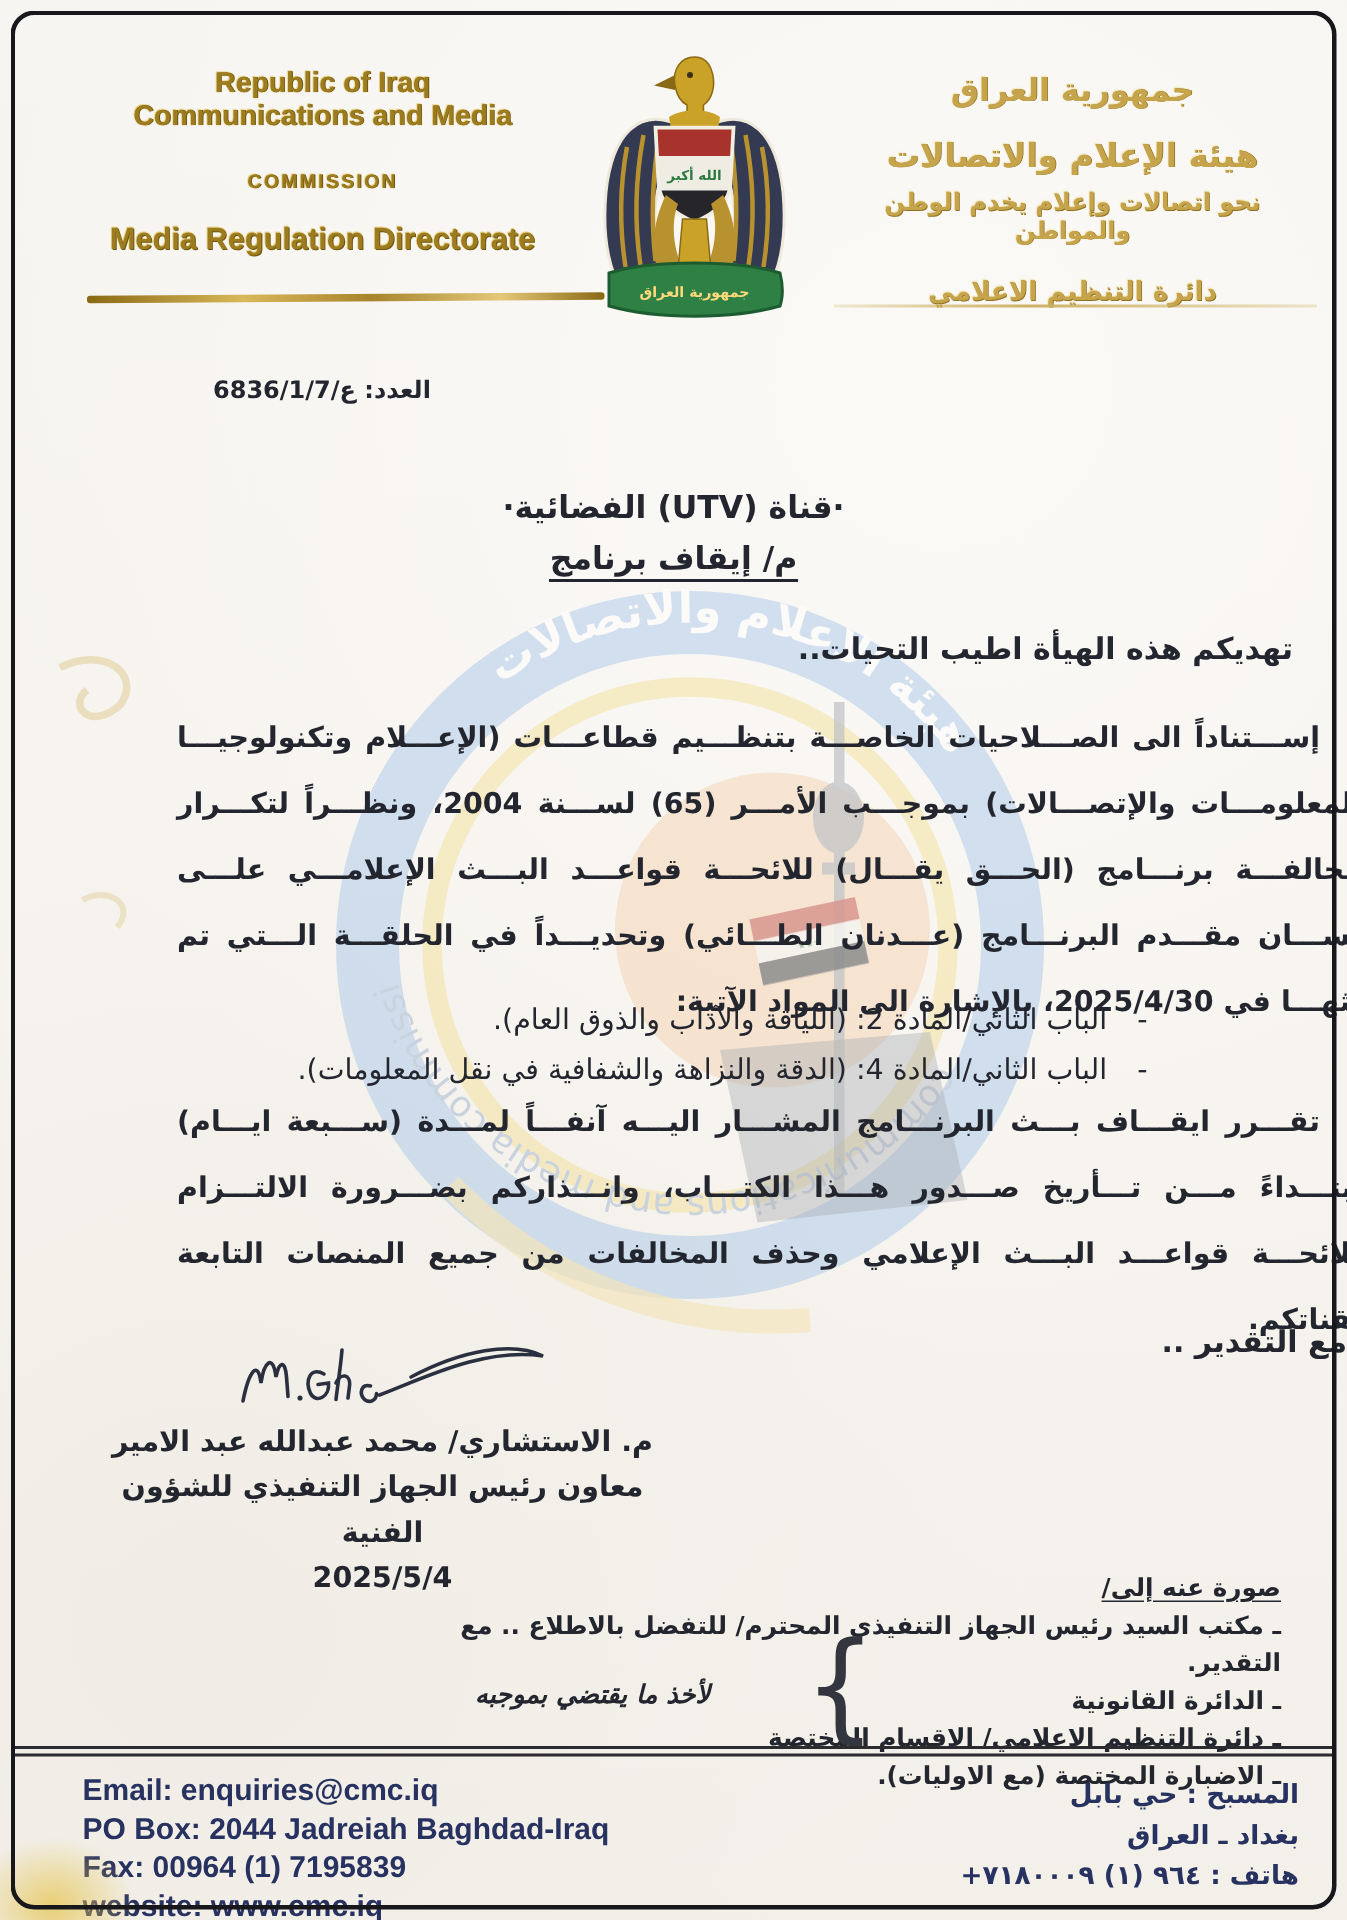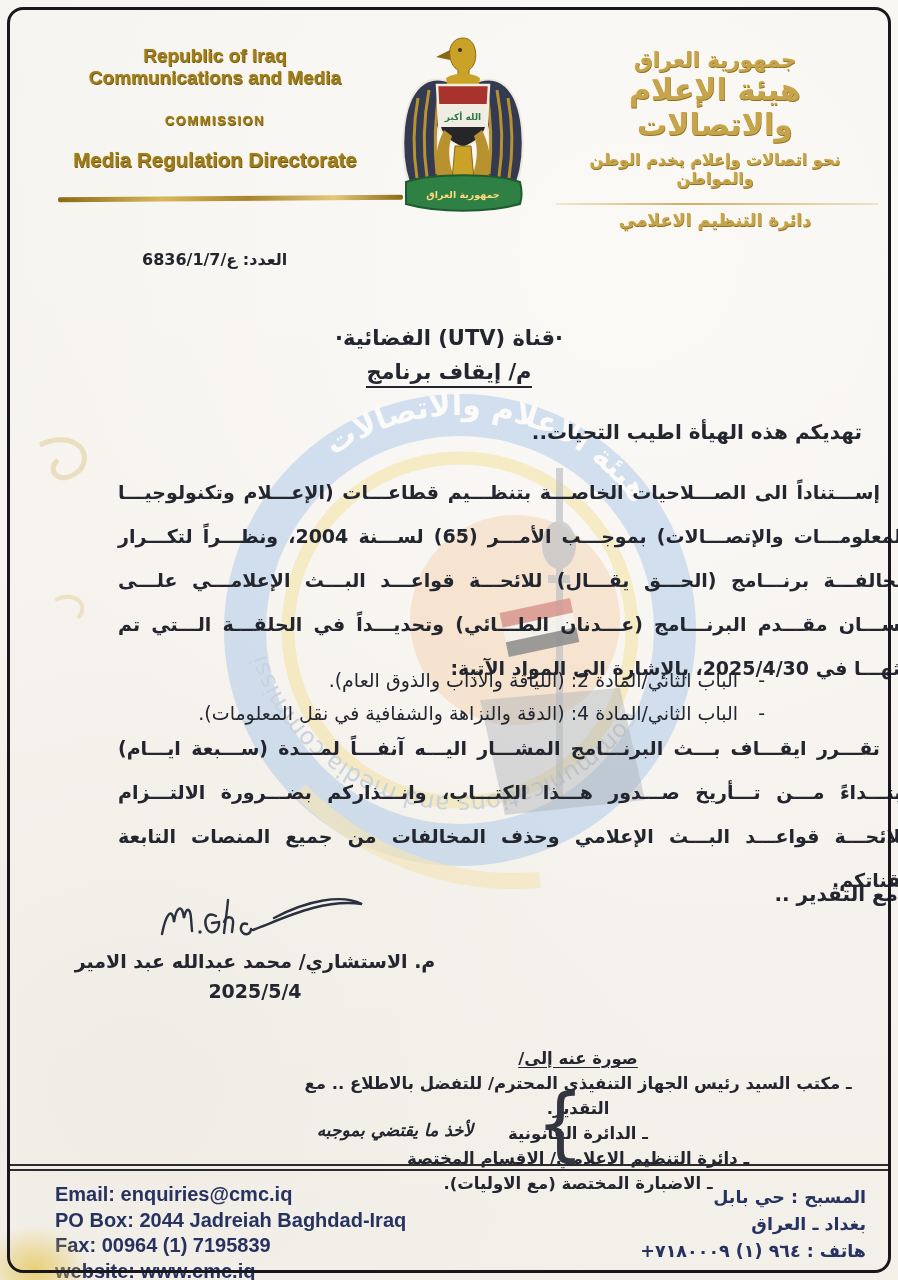--- a/index.html
+++ b/index.html
@@ -141,21 +141,21 @@
       <path d="M56 100 C46 120 46 140 52 154 L66 146 C60 132 60 116 64 106 Z" fill="#b8922f"></path>
       <path d="M94 100 C104 120 104 140 98 154 L84 146 C90 132 90 116 86 106 Z" fill="#b8922f"></path>
       <path d="M67 116 L83 116 L86 150 L75 162 L64 150 Z" fill="#c9a227" stroke="#8a6914" stroke-width="1"></path>
 
       <path d="M18 152 C45 143 105 143 132 152 C134 160 134 168 132 174 C100 183 50 183 18 174 Z" fill="#2e8045" stroke="#1d5c30" stroke-width="2"></path>
       <text x="75" y="168" font-size="9.5" font-weight="bold" fill="#ffd97a" text-anchor="middle" font-family="DejaVu Sans, sans-serif">جمهورية العراق</text>
     </svg>
 
     <div class="abs gold-ar" style="left:550px;top:48px;width:330px;">
       <div style="font-size:21px;">جمهورية العراق</div>
-      <div style="font-size:30px;margin-top:0;">هيئة الإعلام والاتصالات</div>
+      <div style="font-size:22px;margin-top:20px;">هيئة الإعلام والاتصالات</div>
       <div style="font-size:16px;margin-top:8px;">نحو اتصالات وإعلام يخدم الوطن والمواطن</div>
       <div style="font-size:17.5px;margin-top:22px;">دائرة التنظيم الاعلامي</div>
     </div>
     <div class="abs gold-bar-thin" style="left:556px;top:203px;width:322px;"></div>
 
     <div class="abs" style="left:142px;top:246px;width:180px;">
       <div class="ref-row">
         <span>العدد:</span>
         <span class="val">6836/1/ع/7</span>
       </div>
@@ -191,24 +191,25 @@
         <circle cx="50" cy="46" r="1.7" fill="#2b3040" stroke="none"></circle>
         <path d="M66 30 C57 25 53 34 57 43 C61 50 70 45 69 36 L62 37"></path>
         <path d="M78 14 C77 26 75 38 74 47"></path>
         <path d="M74 36 C77 29 84 30 83 38 L82 46"></path>
         <path d="M97 38 C91 36 89 43 93 47 C97 50 101 47 101 43"></path>
         <path d="M103 44 C130 34 172 12 212 18 C192 8 158 14 124 32"></path>
       </g>
     </svg>
     <div class="abs rtl b" style="left:60px;top:946px;width:390px;text-align:center;font-size:19px;line-height:1.6;">
       <div>م. الاستشاري/ محمد عبدالله عبد الامير</div>
+      <div>معاون رئيس الجهاز التنفيذي للشؤون الفنية</div>
       <div style="direction:ltr;">2025/5/4</div>
     </div>
 
-    <div class="abs cc" style="right:30px;top:1046px;width:580px;text-align:center;">
+    <div class="abs cc" style="right:44px;top:1046px;width:580px;">
       <div class="cc-head">صورة عنه إلى/</div>
       <div>ـ مكتب السيد رئيس الجهاز التنفيذي المحترم/ للتفضل بالاطلاع .. مع التقدير.</div>
       <div>ـ الدائرة القانونية</div>
       <div>ـ دائرة التنظيم الاعلامي/ الاقسام المختصة</div>
       <div>ـ الاضبارة المختصة (مع الاوليات).</div>
     </div>
     <div class="abs brace" style="left:536px;top:1086px;">{</div>
     <div class="abs rtl b" style="left:290px;top:1120px;width:210px;text-align:center;font-size:17px;font-style:italic;">لأخذ ما يقتضي بموجبه</div>
 
     <div class="abs divider" style="left:10px;top:1164px;width:878px;"></div>

